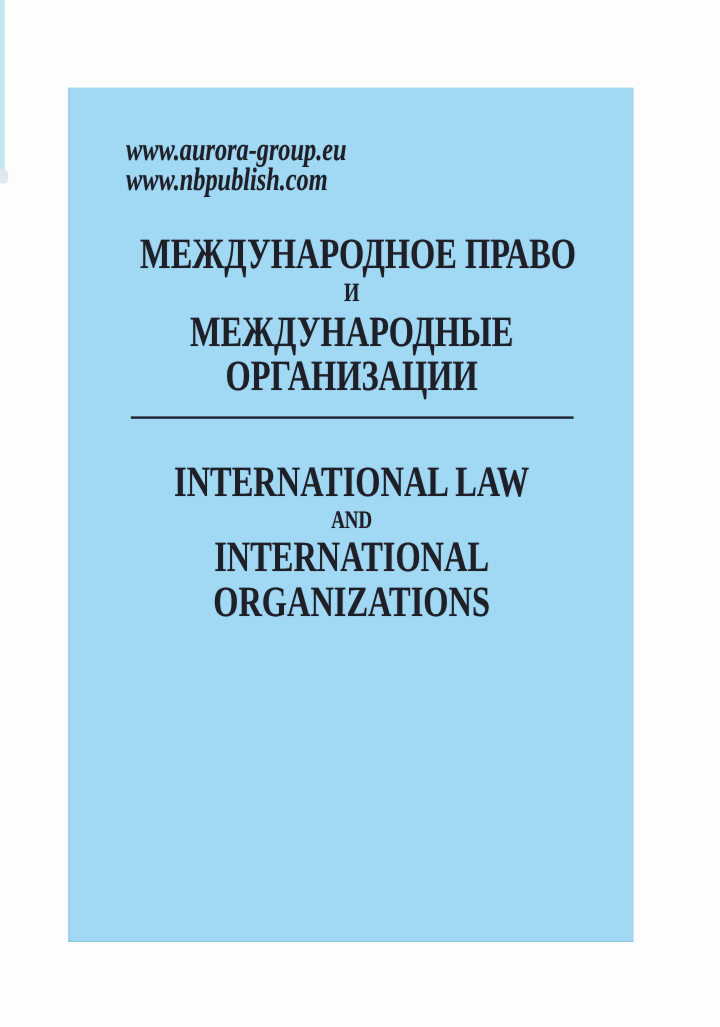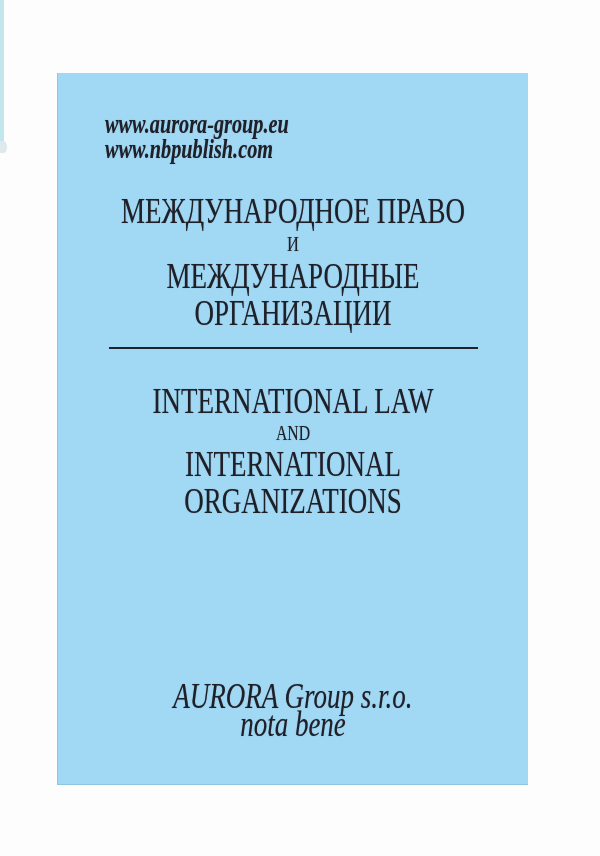--- a/index.html
+++ b/index.html
@@ -39,21 +39,21 @@
   }
   .sx{transform:scaleX(0.75);transform-origin:50% 50%;}
   .sx-left{transform:scaleX(0.75);transform-origin:0 50%;}
   
   .urls{
     position:absolute;left:47px;top:39px;
     font-weight:bold;font-style:italic;font-size:27px;line-height:25px;
   }
   .urls .line{display:block;}
   
-  .stack{position:absolute;left:0;right:0;text-align:center;font-weight:normal;}
+  .stack{position:absolute;left:0;right:0;text-align:center;font-weight:bold;}
   .stack .line{display:block;text-align:center;}
   .ru-title{top:119px;}
   .en-title{top:309px;}
   .big{font-size:36px;line-height:38px;}
   .big2{font-size:36px;line-height:37px;}
   .conj-ru{font-size:22px;line-height:28px;}
   .conj-en{font-size:21px;line-height:26px;}
   .divider{
     position:absolute;top:274px;left:50%;
     width:369px;height:2px;margin-left:-184px;
@@ -88,19 +88,15 @@
 
     <div class="divider"></div>
 
     <div class="stack en-title">
       <span class="line big txt sx">INTERNATIONAL LAW</span>
       <span class="line conj-en txt sx">AND</span>
       <span class="line big2 txt sx">INTERNATIONAL</span>
       <span class="line big2 txt sx">ORGANIZATIONS</span>
     </div>
 
-    <div class="stack publisher">
-      <span class="line txt sx">AURORA Group s.r.o.</span>
-      <span class="line txt sx">nota bene</span>
-    </div>
 
   </div>
 </div>
 
 </body></html>

